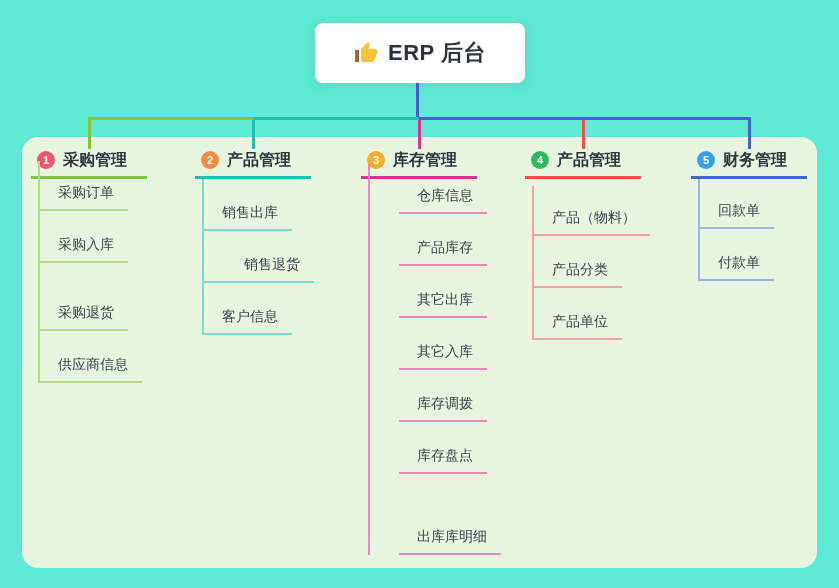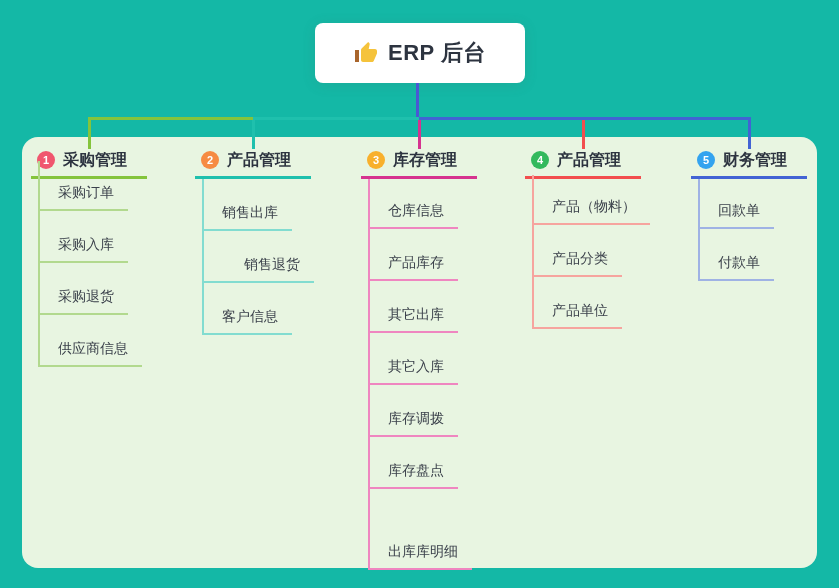--- a/index.html
+++ b/index.html
@@ -37,21 +37,21 @@
     display:flex;align-items:flex-end;
     border-bottom:2px solid;
     padding:0 14px 7px 18px;
     font-size:14px;white-space:nowrap;
   }
   .kid.first{height:50px;}
 </style>
 </head>
 <body>
 
-<div class="canvas" id="canvas" style="background: #14b8a6;">
+<div class="canvas" id="canvas" style="background: #5eead4;">
   <div class="panel" id="panel" style="background: rgb(232, 245, 225);"></div>
 
   <div class="root-card">
     <svg class="thumb-svg" viewBox="0 0 24 24">
       <path id="thumb-cuff" d="M1 21h4V9H1v12z" fill="#a9652c"></path>
       <path id="thumb-hand" d="M23 10c0-1.1-.9-2-2-2h-6.31l.95-4.57.03-.32c0-.41-.17-.79-.44-1.06L14.17 1 7.58 7.59C7.22 7.95 7 8.45 7 9v10c0 1.1.9 2 2 2h9c.83 0 1.54-.5 1.84-1.22l3.02-7.05c.09-.23.14-.47.14-.73v-2z" fill="#f5c33b"></path>
     </svg>
     <span class="root-label" id="root-label" style="color: rgb(45, 52, 64);">ERP 后台</span>
   </div>
 
@@ -67,50 +67,50 @@
       <div class="cline" style="left: 419px; top: 117px; width: 331.5px; height: 3px; background: rgb(66, 99, 212);"></div>
     </div>
   <div id="branches">
       <div class="branch-title" style="left: 31px; width: 116px; border-color: rgb(132, 196, 60);">
         <span class="badge" style="background: rgb(240, 86, 110);">1</span>
         <span class="branch-label" style="color: rgb(45, 52, 64);">采购管理</span>
       </div>
       <div class="kids" style="left: 38px; top: 161px; border-color: rgb(178, 217, 142);">
         <div class="kid first" style="border-color: rgb(178, 217, 142); color: rgb(59, 65, 75);">采购订单</div>
         <div class="kid" style="border-color: rgb(178, 217, 142); color: rgb(59, 65, 75);">采购入库</div>
-        <div class="kid" style="border-color: rgb(178, 217, 142); color: rgb(59, 65, 75);">采购退货</div>
+        <div class="kid" style="border-color: rgb(178, 217, 142); color: rgb(59, 65, 75); margin-top: 16px;">采购退货</div>
         <div class="kid" style="border-color: rgb(178, 217, 142); color: rgb(59, 65, 75);">供应商信息</div>
       </div>
       <div class="branch-title" style="left: 195px; width: 116px; border-color: rgb(31, 192, 173);">
         <span class="badge" style="background: rgb(246, 139, 66);">2</span>
         <span class="branch-label" style="color: rgb(45, 52, 64);">产品管理</span>
       </div>
       <div class="kids" style="left: 202px; top: 179px; border-color: rgb(130, 220, 208);">
         <div class="kid" style="border-color: rgb(130, 220, 208); color: rgb(59, 65, 75);">销售出库</div>
         <div class="kid" style="border-color: rgb(130, 220, 208); color: rgb(59, 65, 75); padding-left: 40px;">销售退货</div>
         <div class="kid" style="border-color: rgb(130, 220, 208); color: rgb(59, 65, 75);">客户信息</div>
       </div>
       <div class="branch-title" style="left: 361px; width: 116px; border-color: rgb(214, 51, 143);">
         <span class="badge" style="background: rgb(248, 176, 44);">3</span>
         <span class="branch-label" style="color: rgb(45, 52, 64);">库存管理</span>
       </div>
-      <div class="kids" style="left: 368px; top: 179px; border-color: rgb(239, 134, 192);">
+      <div class="kids" style="left: 368px; top: 164px; border-color: rgb(239, 134, 192); padding-left: 29px;">
         <div class="kid first" style="border-color: rgb(239, 134, 192); color: rgb(59, 65, 75);">仓库信息</div>
         <div class="kid" style="border-color: rgb(239, 134, 192); color: rgb(59, 65, 75);">产品库存</div>
         <div class="kid" style="border-color: rgb(239, 134, 192); color: rgb(59, 65, 75);">其它出库</div>
         <div class="kid" style="border-color: rgb(239, 134, 192); color: rgb(59, 65, 75);">其它入库</div>
         <div class="kid" style="border-color: rgb(239, 134, 192); color: rgb(59, 65, 75);">库存调拨</div>
         <div class="kid" style="border-color: rgb(239, 134, 192); color: rgb(59, 65, 75);">库存盘点</div>
         <div class="kid" style="border-color: rgb(239, 134, 192); color: rgb(59, 65, 75); margin-top: 29px;">出库库明细</div>
       </div>
       <div class="branch-title" style="left: 525px; width: 116px; border-color: rgb(242, 78, 78);">
         <span class="badge" style="background: rgb(51, 185, 93);">4</span>
         <span class="branch-label" style="color: rgb(45, 52, 64);">产品管理</span>
       </div>
-      <div class="kids" style="left: 532px; top: 175px; border-color: rgb(246, 164, 158);">
+      <div class="kids" style="left: 532px; top: 186px; border-color: rgb(246, 164, 158);">
         <div class="kid first" style="border-color: rgb(246, 164, 158); color: rgb(59, 65, 75);">产品（物料）</div>
         <div class="kid" style="border-color: rgb(246, 164, 158); color: rgb(59, 65, 75);">产品分类</div>
         <div class="kid" style="border-color: rgb(246, 164, 158); color: rgb(59, 65, 75);">产品单位</div>
       </div>
       <div class="branch-title" style="left: 691px; width: 116px; border-color: rgb(66, 99, 212);">
         <span class="badge" style="background: rgb(51, 163, 239);">5</span>
         <span class="branch-label" style="color: rgb(45, 52, 64);">财务管理</span>
       </div>
       <div class="kids" style="left: 698px; top: 179px; border-color: rgb(159, 178, 228);">
         <div class="kid first" style="border-color: rgb(159, 178, 228); color: rgb(59, 65, 75);">回款单</div>

